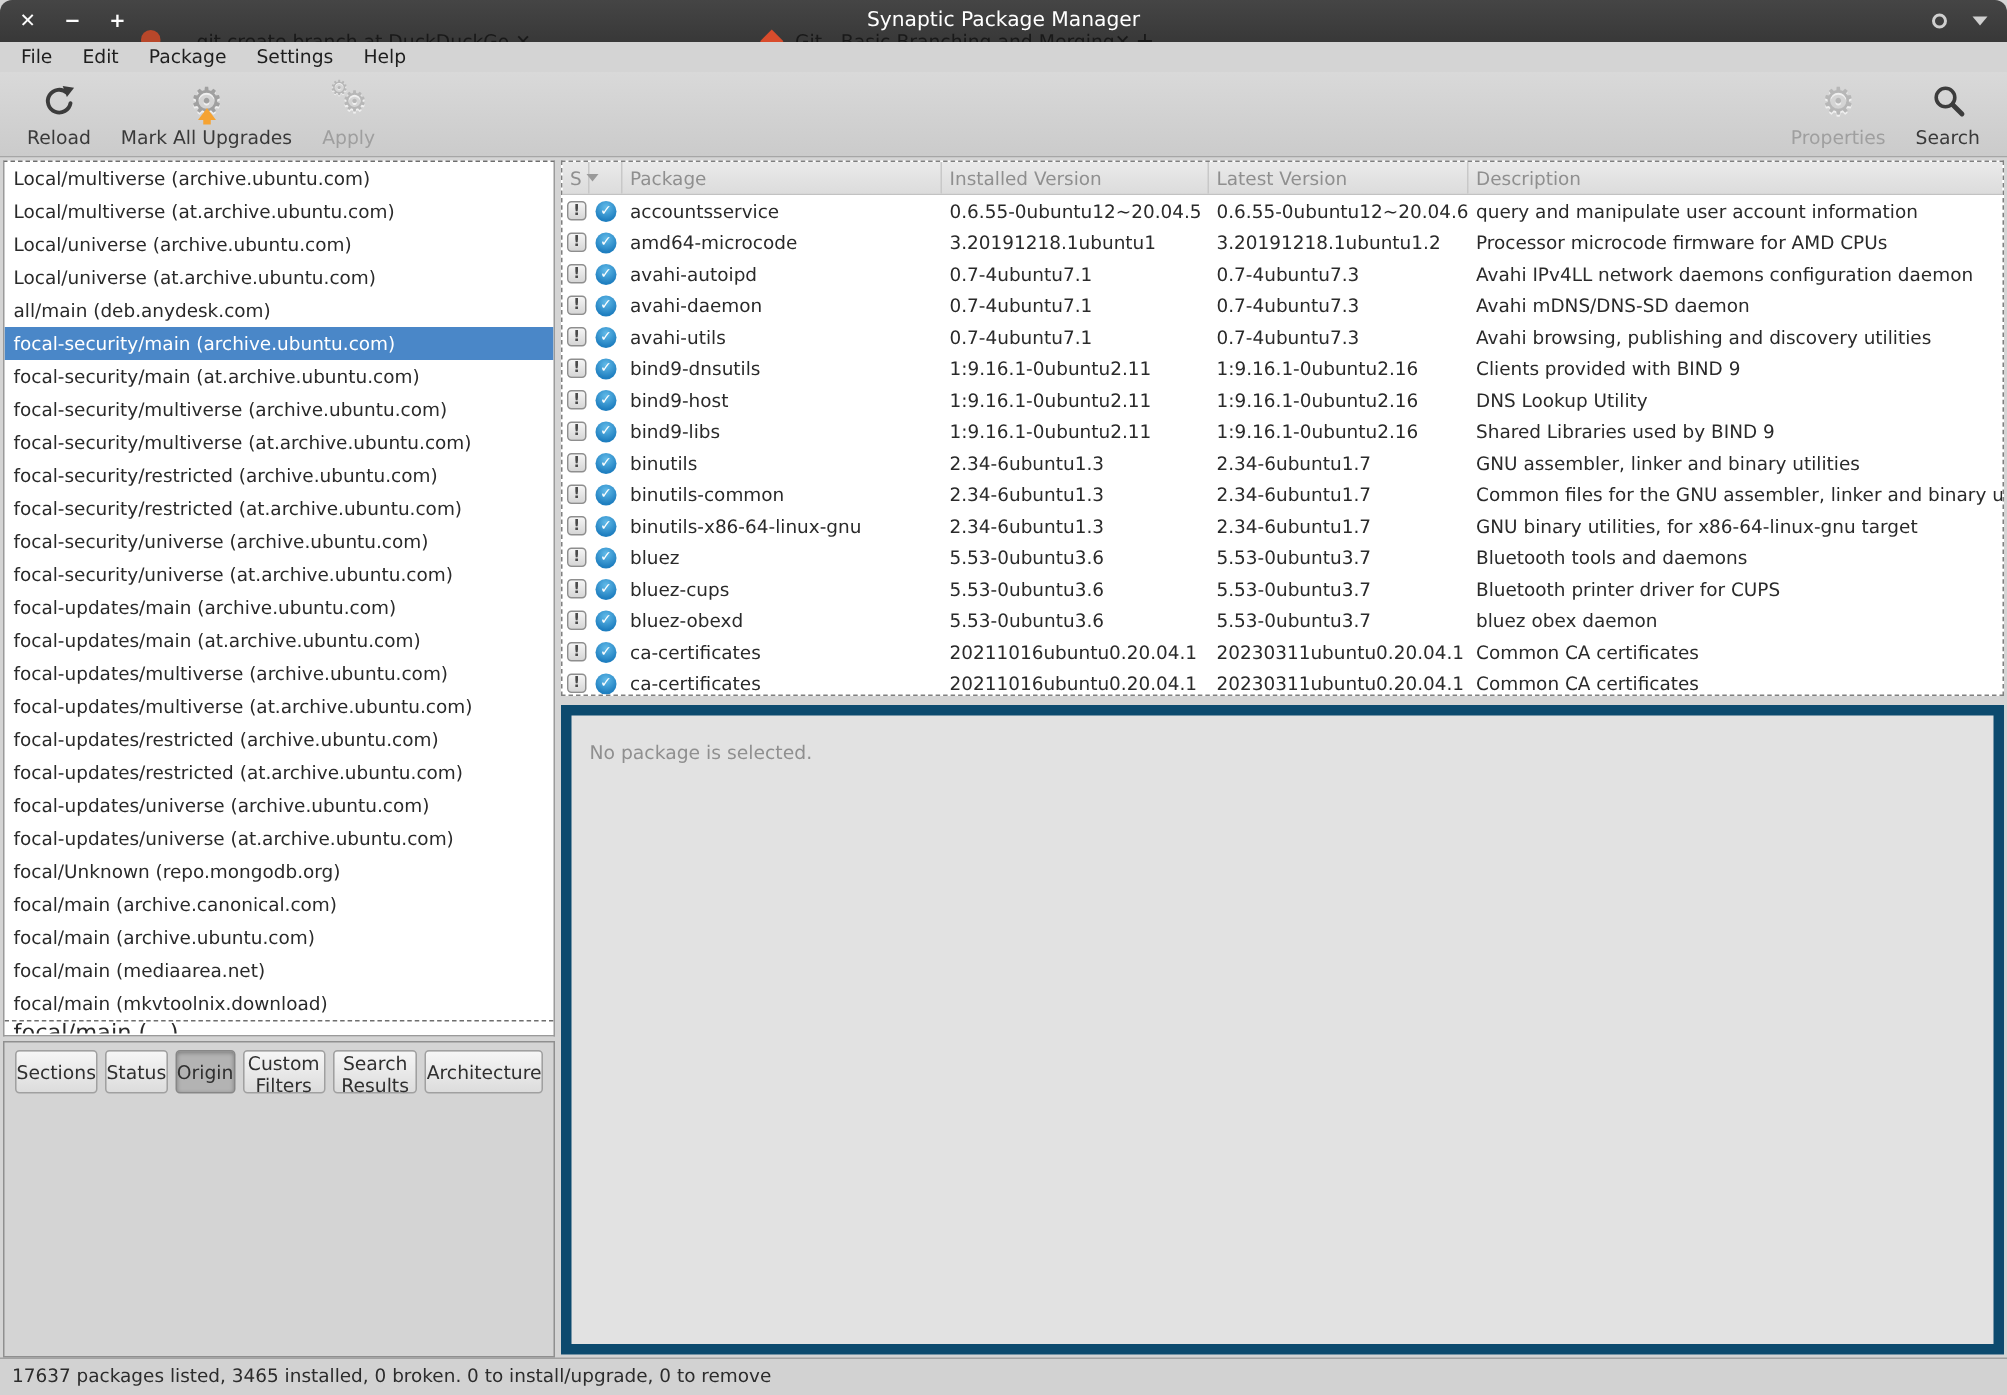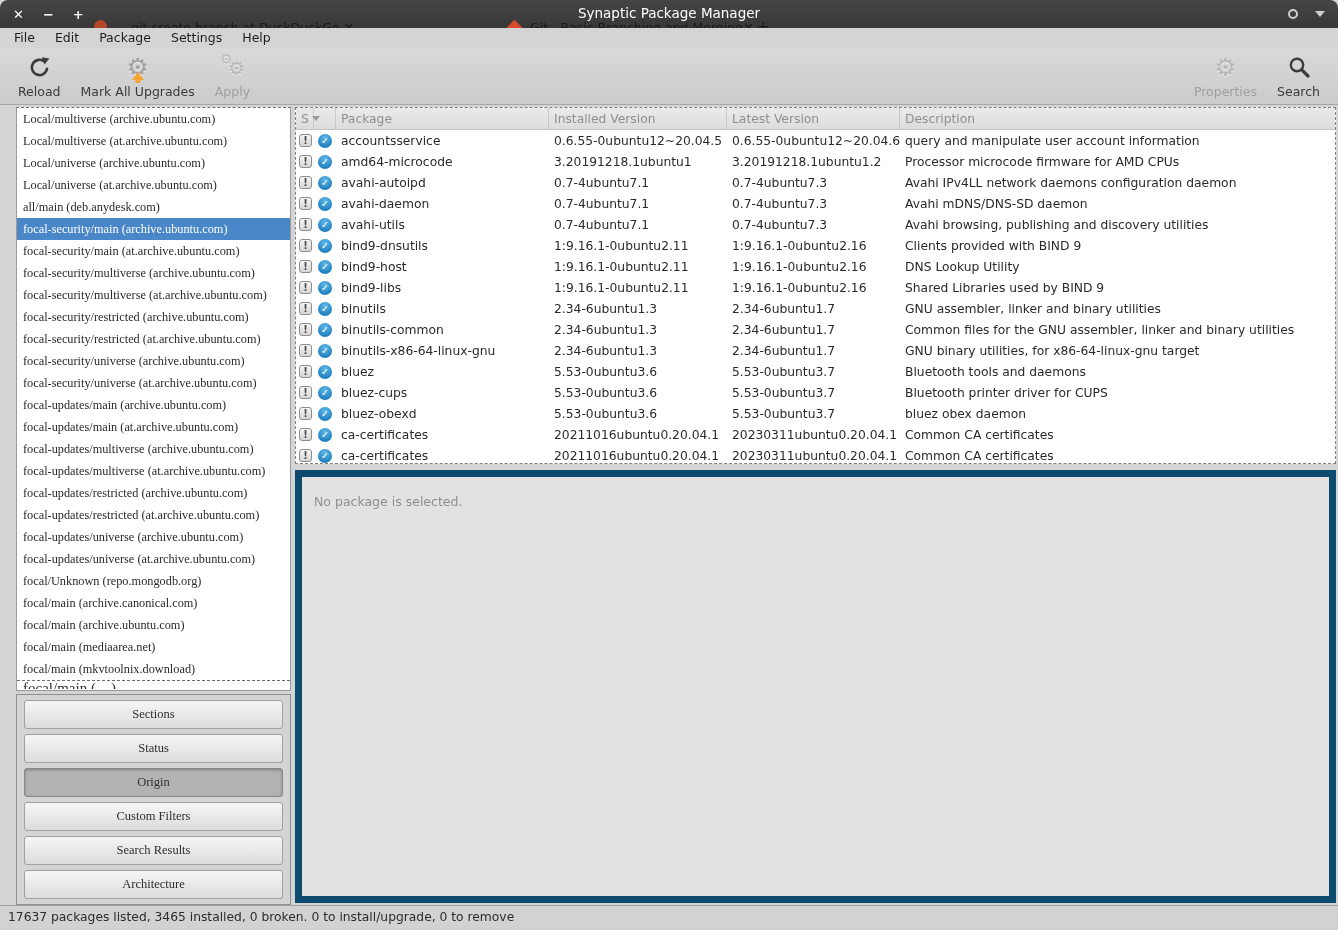--- a/index.html
+++ b/index.html
@@ -49,30 +49,30 @@
               border-bottom:8px solid #f5a333; }
   .up-stem { position:absolute; left:50%; transform:translateX(-50%); bottom:-2px; width:5px; height:4px;
              background:#f5a333; }
   .apply-box { position:relative; width:27px; height:27px; }
   .apply-box .g1 { position:absolute; left:1px; top:-2px; }
   .apply-box .g2 { position:absolute; left:9px; top:5px; font-size:19px; }
   .tspacer { flex:1; }
 
   
   .main { height:800px; display:flex; padding-top:2px; background:#d4d4d4; }
-  .left { width:291px; display:flex; flex-direction:column; padding-left:16px;font-family:Liberation Serif, serif; }
+  .left { width:370px; display:flex; flex-direction:column; padding-left:2px; }
   .repo-list { height:584px; background:#ffffff; border:1px solid #9a9a9a; border-top:1px dashed #6e6e6e;
                overflow:hidden; }
   .repo-item { height:22px; line-height:22px; padding-left:6px; font-size:12.3px; color:#2a2a2a;
                white-space:nowrap; overflow:hidden; cursor:default; }
   .repo-item.selected { background:#4a87c8; color:#ffffff; }
   .repo-partial { border-top:1px dashed #6e6e6e; height:9px; overflow:hidden; line-height:15px;
                   padding-left:6px; font-size:15px; color:#2a2a2a; }
   .filter-frame { flex:1; margin-top:3px; border:1px solid #8f8f8f; padding:5px 7px;
-                  display:flex; flex-direction:column; gap:5px; }
+                  display:flex; flex-direction:row; gap:5px; }
   .filter-btn { height:29px; border:1px solid #a0a0a0; border-radius:3px;
                 background:linear-gradient(#f6f6f6,#dcdcdc); font-family:inherit; font-size:12.5px;
                 color:#2f2f2f; cursor:default; }
   .filter-btn.active { background:#b3b3b3; border-color:#878787; box-shadow:inset 0 1px 3px rgba(0,0,0,.3); }
 
   .right { flex:1; display:flex; flex-direction:column; padding:0 2px 2px 4px; }
   .table-wrap { height:357px; border:1px dashed #7f7f7f; background:#ffffff; overflow:hidden; }
   .thead, .trow { display:grid; grid-template-columns:18px 22px 213px 178px 173px 1fr; align-items:center; }
   .thead { height:22px; background:linear-gradient(#eaeaea,#dcdcdc); border-bottom:1px solid #c2c2c2;
            color:#8f8f8f; font-size:12.3px; }

